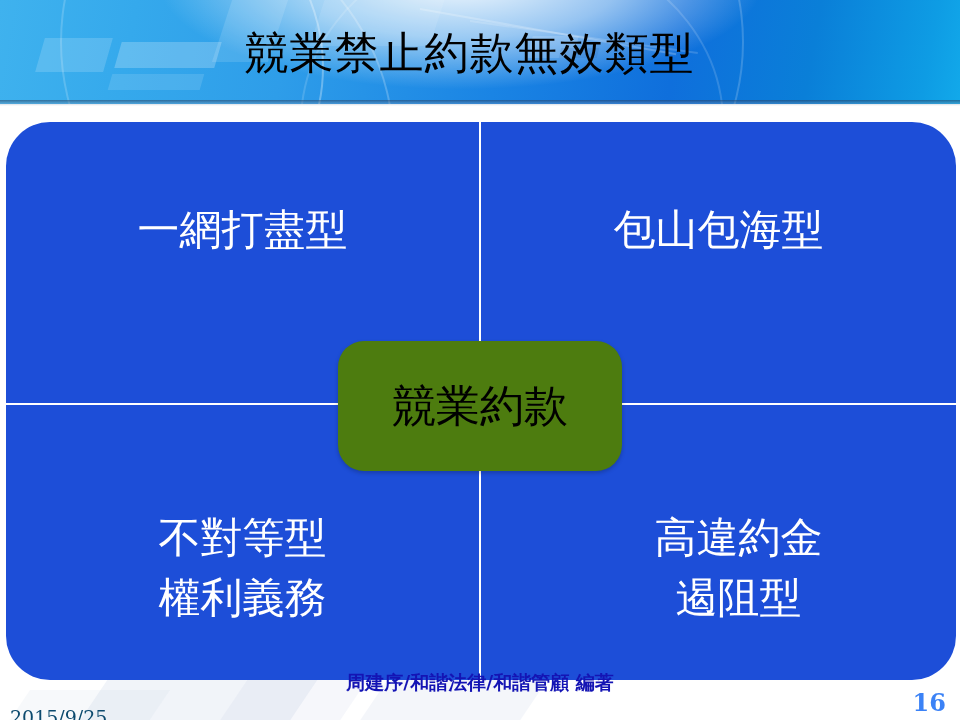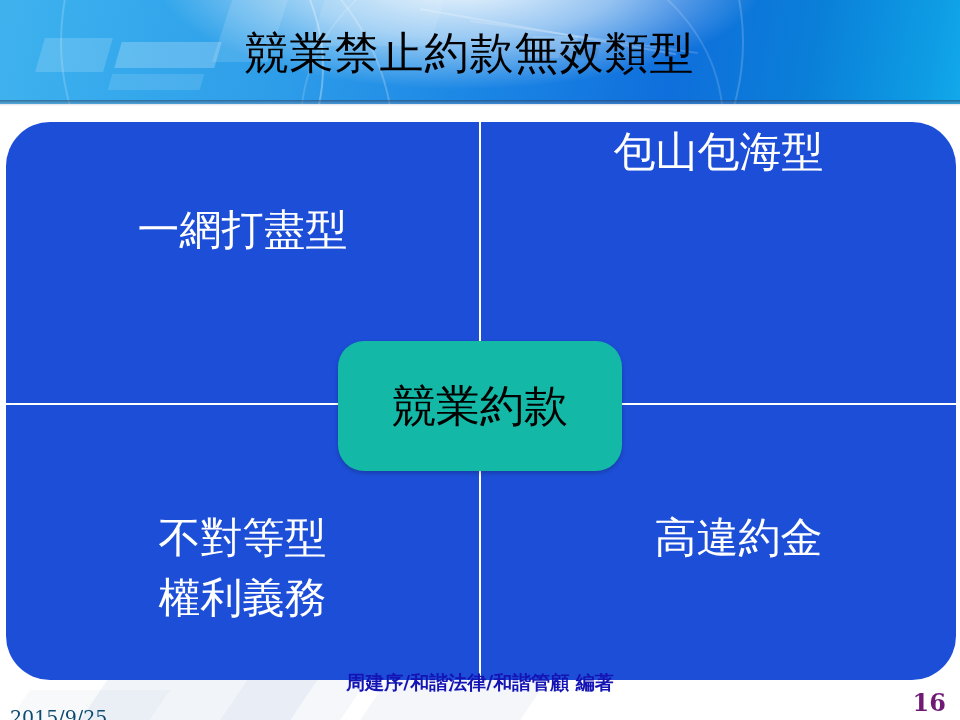--- a/index.html
+++ b/index.html
@@ -119,32 +119,32 @@
     align-items: center;
     color: #ffffff;
     font-size: 42px;
     line-height: 60px;
     white-space: nowrap;
     font-family: "DejaVu Serif", "Liberation Serif", serif;
   }
   .quadrant .line { display: block; }
 
   #quadrant-top-left   { left: 0px;   top: 0px;   width: 473px; height: 281px; justify-content: flex-start; padding-top: 78px; box-sizing: border-box; }
-  #quadrant-top-right  { left: 475px; top: 0px;   width: 475px; height: 281px; justify-content: flex-start; box-sizing: border-box; }
+  #quadrant-top-right  { left: 475px; top: 0px;   width: 475px; height: 281px; justify-content: flex-start; padding-top: 78px; box-sizing: border-box; }
   #quadrant-bottom-left  { left: 0px;   top: 283px; width: 473px; height: 275px; justify-content: flex-start; padding-top: 103px; box-sizing: border-box; }
   #quadrant-bottom-right { left: 475px; top: 283px; width: 515px; height: 275px; justify-content: flex-start; padding-top: 103px; box-sizing: border-box; }
 
   
   #center-badge {
     position: absolute;
     left: 338px;
     top: 341px;
     width: 284px;
     height: 130px;
-    background: #14b8a6;
+    background: #4d7c0f;
     border-radius: 26px;
     box-shadow: 0 2px 4px rgba(0,0,0,0.22);
     display: flex;
     align-items: center;
     justify-content: center;
   }
   #center-badge-label {
     font-size: 44px;
     line-height: 52px;
     color: #000000;
@@ -184,21 +184,21 @@
     font-weight: bold;
     color: #1414b4;
     white-space: nowrap;
     font-family: "DejaVu Serif", "Liberation Serif", serif;
   }
   #footer-page-number {
     position: absolute;
     right: 14px; top: 688px;
     font-size: 24px;
     font-weight: bold;
-    color: #701a75;
+    color: #3b82f6;
     font-family: "DejaVu Serif", "Liberation Serif", serif;
   }
 </style>
 </head>
 <body>
 
 <div id="slide">
 
   <div id="header">
     <div class="arc a1"></div>
@@ -232,20 +232,21 @@
       <span class="line">包山包海型</span>
     </div>
 
     <div class="quadrant" id="quadrant-bottom-left">
       <span class="line">不對等型</span>
       <span class="line">權利義務</span>
     </div>
 
     <div class="quadrant" id="quadrant-bottom-right">
       <span class="line">高違約金</span>
+      <span class="line">遏阻型</span>
     </div>
   </div>
 
   <div id="center-badge">
     <span id="center-badge-label">競業約款</span>
   </div>
 
   <div id="footer">
     <div class="wm w1"></div>
     <div class="wm w2"></div>

